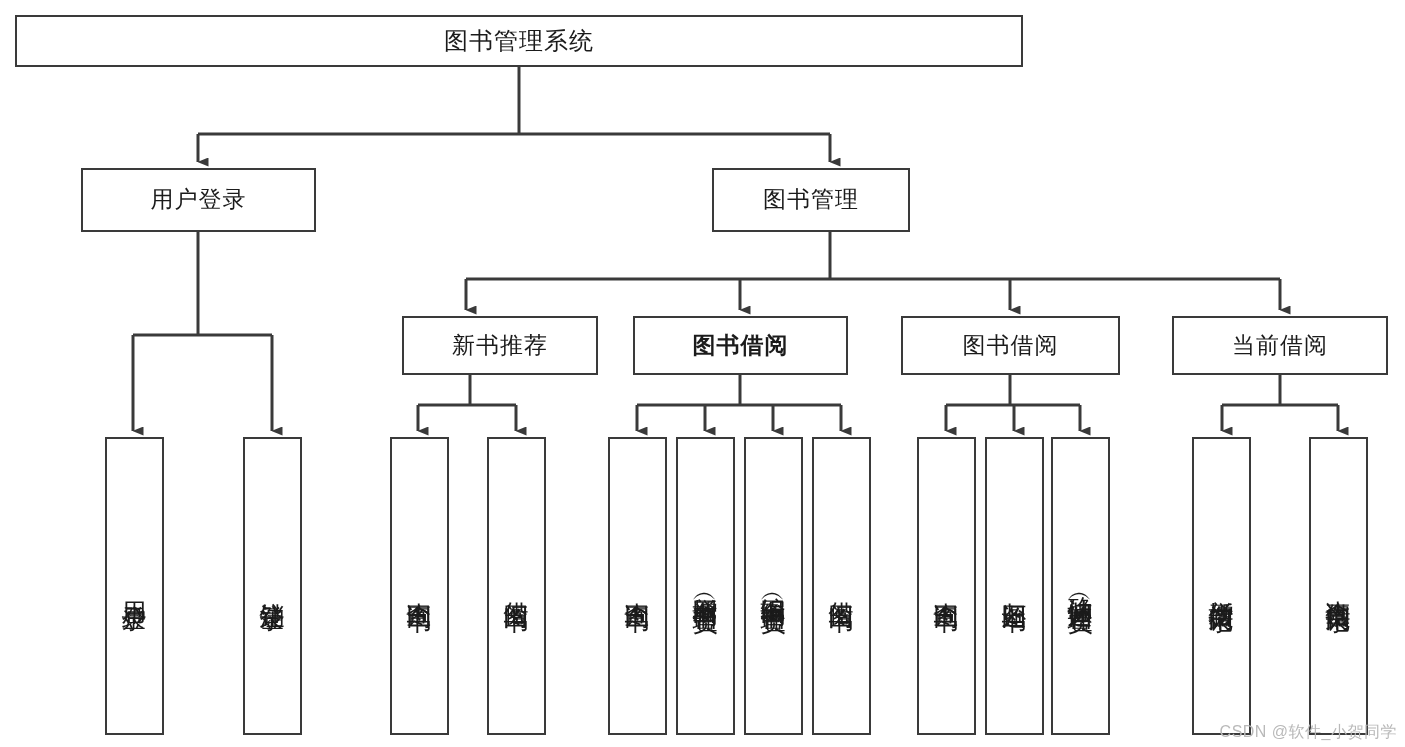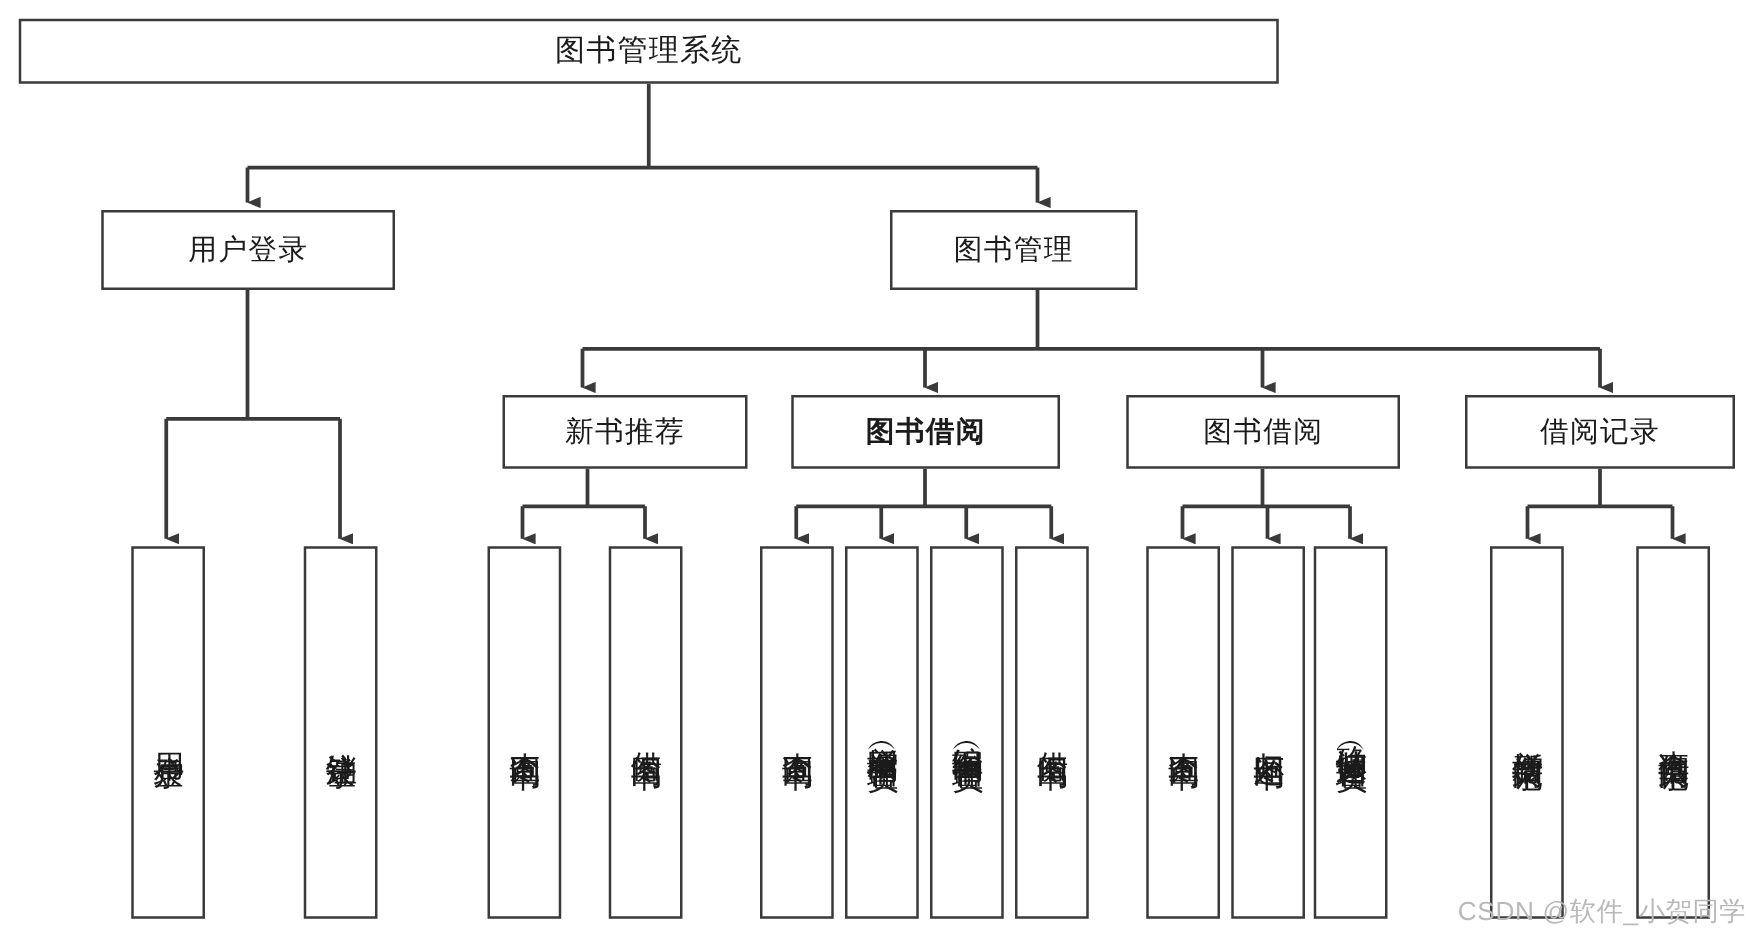--- a/index.html
+++ b/index.html
@@ -57,21 +57,21 @@
   }
   .node-v > span {
     writing-mode: vertical-rl;
     text-orientation: upright;
     display: block;
   }
   .watermark {
     position: absolute;
     right: 8px;
     bottom: 4px;
-    font-size: 21px;
+    font-size: 16px;
     color: #b9b9b9;
     letter-spacing: 0.5px;
     white-space: nowrap;
     z-index: 3;
   }
 </style>
 </head>
 <body>
 
 <div id="canvas">
@@ -140,21 +140,21 @@
   <div class="node node-h" style="left:362px; top:316px; width:196px; height:59px;margin-left:40px;">
     <span>新书推荐</span>
   </div>
   <div class="node node-h" style="left:633px; top:316px; width:215px; height:59px;font-weight:bold;">
     <span>图书借阅</span>
   </div>
   <div class="node node-h" style="left:901px; top:316px; width:219px; height:59px;">
     <span>图书借阅</span>
   </div>
   <div class="node node-h" style="left:1172px; top:316px; width:216px; height:59px;">
-    <span>借阅记录</span>
+    <span>当前借阅</span>
   </div>
 
   <div class="node node-v" style="left:105px; top:437px; width:59px; height:298px;">
     <span>用户登录</span>
   </div>
   <div class="node node-v" style="left:243px; top:437px; width:59px; height:298px;">
     <span>注销登录</span>
   </div>
 
   <div class="node node-v" style="left:390px; top:437px; width:59px; height:298px;">

